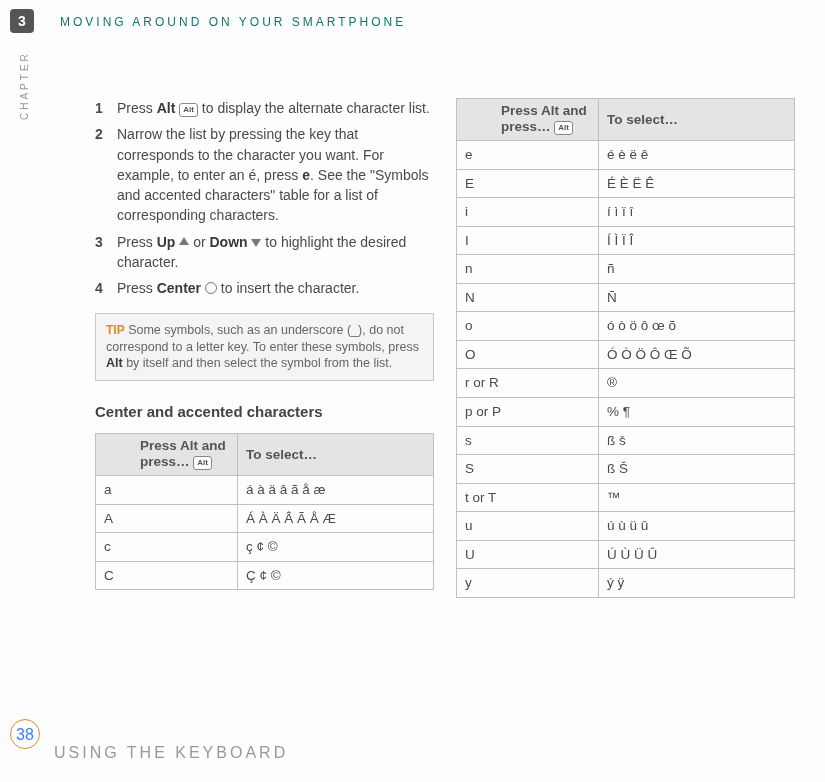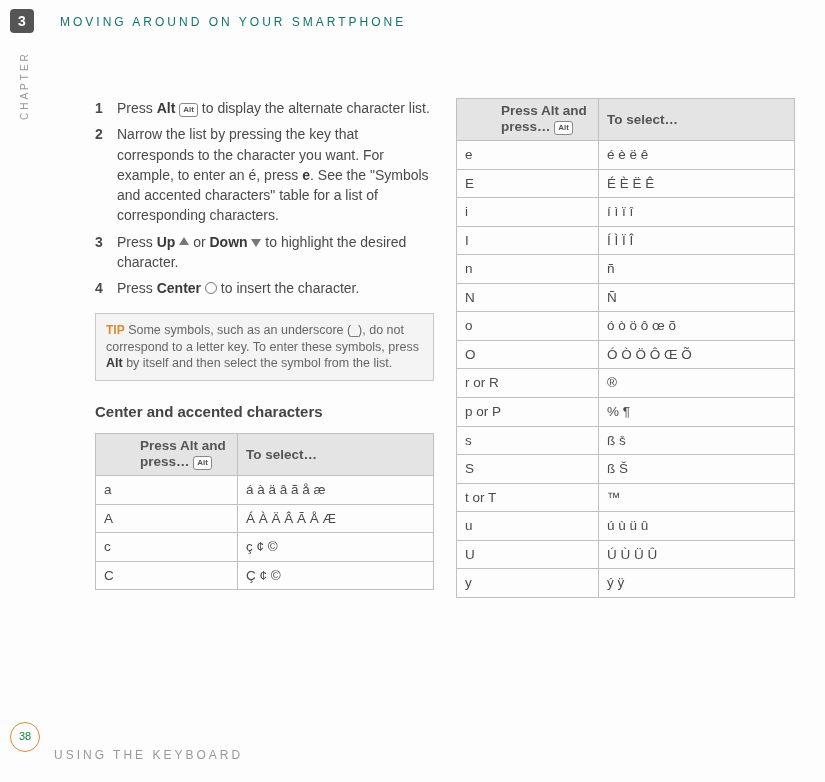--- a/index.html
+++ b/index.html
@@ -108,25 +108,25 @@
     left: 10px; bottom: 18px;
     display: flex;
     align-items: center;
     gap: 14px;
   }
   .page-num {
     width: 30px; height: 30px;
     border: 1.5px solid #e08a2e;
     border-radius: 50%;
     display: flex; align-items: center; justify-content: center;
-    font-size: 11px;
-    color: #15803d;
+    font-size: 16px;
+    color: #3b82f6;
   }
   .footer-text {
-    font-size: 12px;
+    font-size: 16px;
     letter-spacing: 3px;
     color: #999;
     margin-top: 36px;
   }
 </style>
 </head>
 <body>
 
 <div class="chapter-badge">3</div>
 <div class="chapter-vert">CHAPTER</div>

